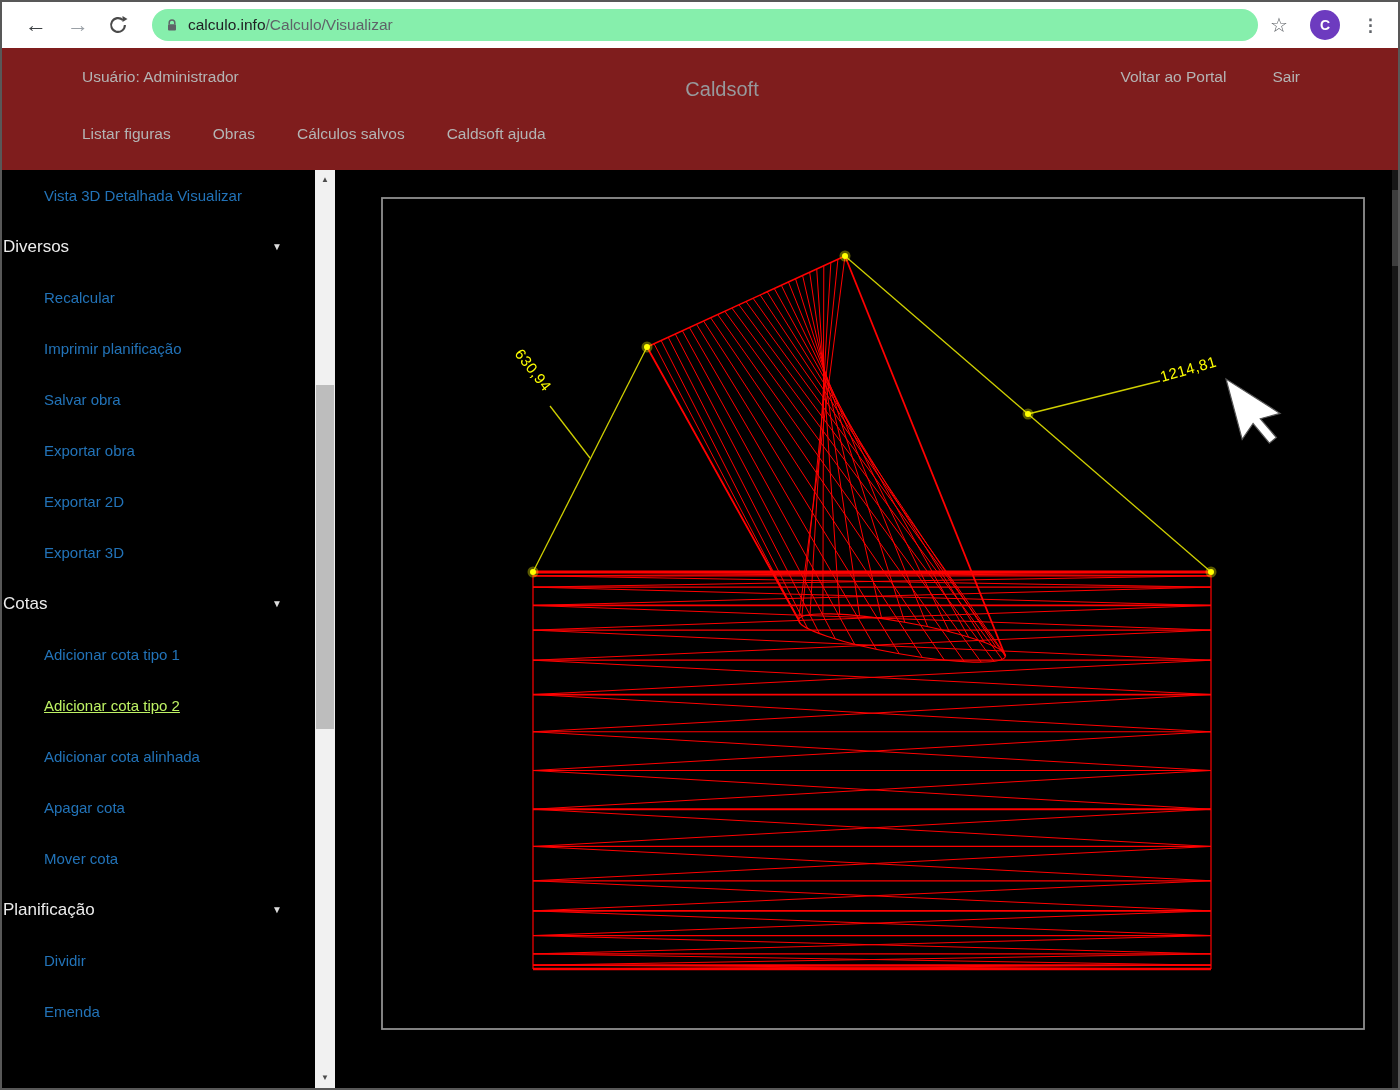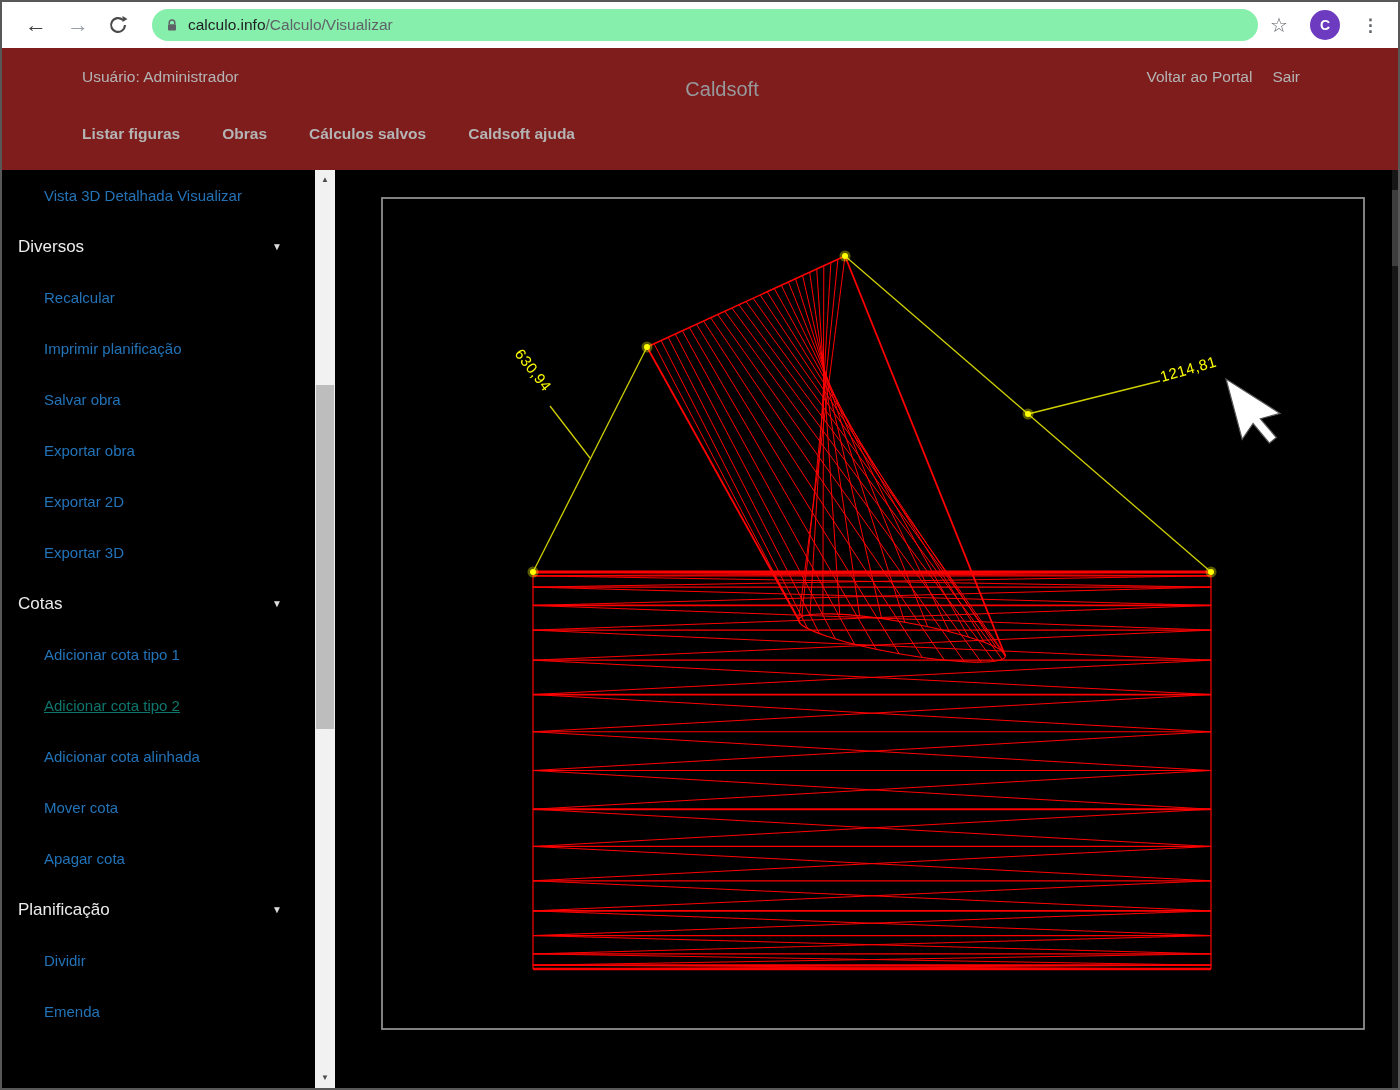--- a/index.html
+++ b/index.html
@@ -21,31 +21,31 @@
   .avatar{position:absolute;left:1308px;top:8px;width:30px;height:30px;border-radius:50%;
           background:#6d3bbf;color:#fff;font-size:14px;font-weight:bold;
           display:flex;align-items:center;justify-content:center;cursor:pointer;}
   .dots{left:1354px;width:30px;font-size:17px;font-weight:bold;color:#5f6368;letter-spacing:1px;}
 
   
   .appheader{position:absolute;top:46px;left:0;width:100%;height:122px;background:#7f1d1d;color:#b4b4b4;}
   .user{position:absolute;left:80px;top:0;height:58px;line-height:58px;font-size:15.5px;}
   .title{position:absolute;left:0;right:0;top:14px;height:54px;line-height:54px;text-align:center;
          font-size:20px;color:#97999c;padding-left:44px;}
-  .hright{position:absolute;right:98px;top:0;height:58px;display:flex;gap:20px;align-items:center;font-size:15.5px;}
+  .hright{position:absolute;right:98px;top:0;height:58px;display:flex;gap:46px;align-items:center;font-size:15.5px;}
   .hright span{cursor:pointer;}
   .nav2{position:absolute;left:80px;top:60px;height:52px;display:flex;gap:42px;align-items:center;font-size:15.5px;}
-  .nav2 span{cursor:pointer;font-weight:bold;}
+  .nav2 span{cursor:pointer;}
 
   
   .sidebar{position:absolute;left:0;top:168px;width:312px;height:869px;background:#000;overflow:hidden;}
   .s-item{height:51px;line-height:51px;font-size:15px;position:relative;white-space:nowrap;}
   .s-item.link{padding-left:42px;color:#2273b8;cursor:pointer;}
-  .s-item.head{padding-left:16px;color:#ececec;font-size:17px;cursor:pointer;}
-  .s-item.active span.lbl{color:#0f766e;text-decoration:underline;}
+  .s-item.head{padding-left:1px;color:#ececec;font-size:17px;cursor:pointer;}
+  .s-item.active span.lbl{color:#bef264;text-decoration:underline;}
   .caret{position:absolute;left:270px;top:0;font-size:10px;color:#dcdcdc;}
 
   
   .sb-scroll{position:absolute;left:313px;top:168px;width:20px;height:918px;background:#f1f1f1;}
   .sb-btn{position:absolute;left:0;width:20px;height:16px;font-size:8px;line-height:16px;
           text-align:center;color:#4c4c4c;cursor:pointer;}
   .sb-btn.up{top:2px;} .sb-btn.down{bottom:2px;}
   .sb-thumb{position:absolute;left:1px;width:18px;top:215px;height:344px;background:#bdbdbd;cursor:pointer;}
 
   
@@ -107,22 +107,22 @@
     <div class="s-item link"><span class="lbl">Recalcular</span></div>
     <div class="s-item link"><span class="lbl">Imprimir planificação</span></div>
     <div class="s-item link"><span class="lbl">Salvar obra</span></div>
     <div class="s-item link"><span class="lbl">Exportar obra</span></div>
     <div class="s-item link"><span class="lbl">Exportar 2D</span></div>
     <div class="s-item link"><span class="lbl">Exportar 3D</span></div>
     <div class="s-item head"><span class="lbl">Cotas</span><span class="caret">▼</span></div>
     <div class="s-item link"><span class="lbl">Adicionar cota tipo 1</span></div>
     <div class="s-item link active"><span class="lbl">Adicionar cota tipo 2</span></div>
     <div class="s-item link"><span class="lbl">Adicionar cota alinhada</span></div>
+    <div class="s-item link"><span class="lbl">Apagar cota</span></div>
     <div class="s-item link"><span class="lbl">Mover cota</span></div>
-    <div class="s-item link"><span class="lbl">Apagar cota</span></div>
     <div class="s-item head"><span class="lbl">Planificação</span><span class="caret">▼</span></div>
     <div class="s-item link"><span class="lbl">Dividir</span></div>
     <div class="s-item link"><span class="lbl">Emenda</span></div>
     <div class="s-item link"><span class="lbl">Autovirola</span></div>
   </div>
 
   <div class="sb-scroll">
     <div class="sb-btn up">▲</div>
     <div class="sb-thumb"></div>
     <div class="sb-btn down">▼</div>

